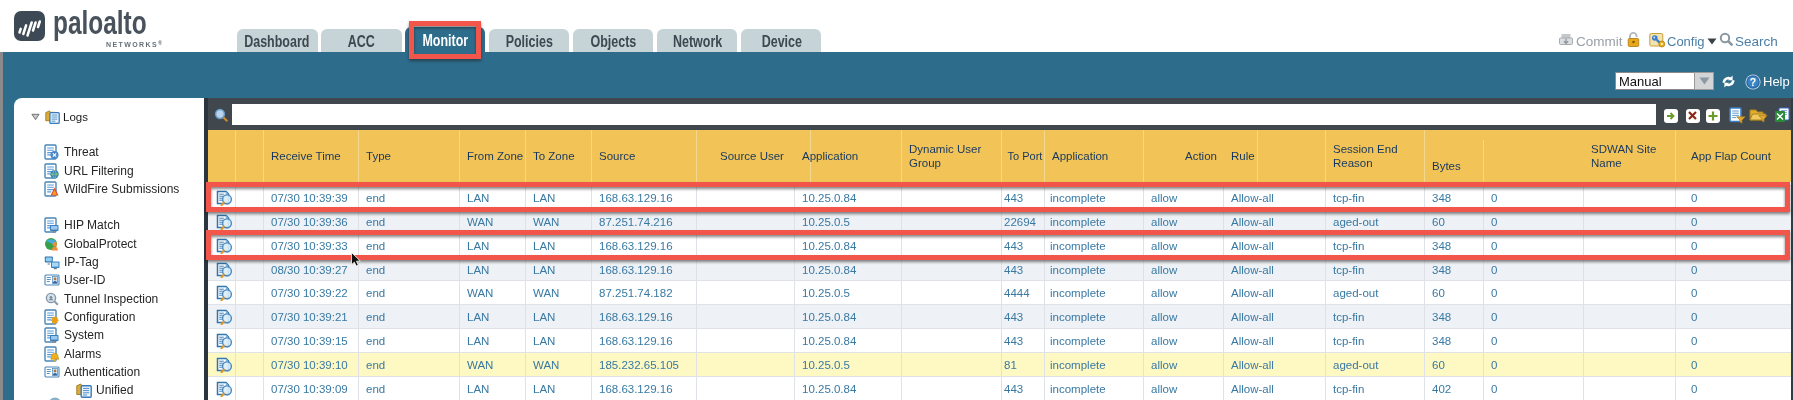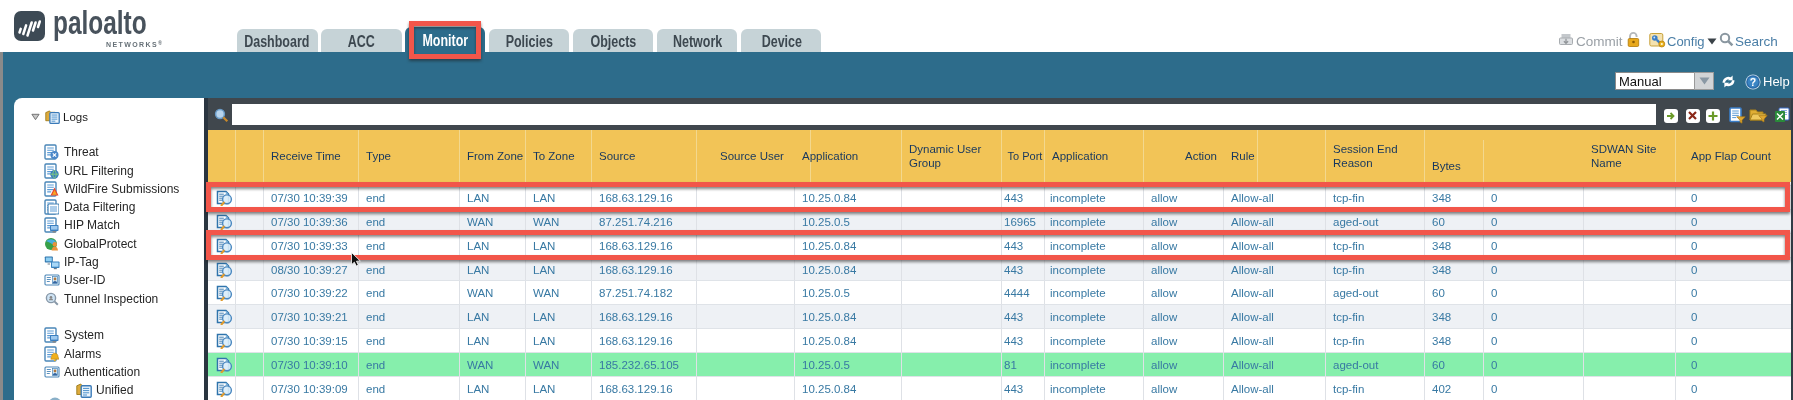--- a/index.html
+++ b/index.html
@@ -146,30 +146,20 @@
 <div class="trow" style="top:81.7px;">
         <span class="inner"><span class="ic">
             <svg width="15" height="16" viewBox="0 0 15 16">
               <rect x="1" y="1" width="11" height="14" rx="1" fill="#fff" stroke="#4a86b8" stroke-width="1.4"></rect>
               <path d="M3.2 4h6.6M3.2 6.3h6.6M3.2 8.6h6.6M3.2 10.9h4" stroke="#5b9bd5" stroke-width="1.1"></path>
               <path d="M10.5 6.5l4 8h-8z" fill="#e8442a"></path>
               <path d="M10.5 9l2.4 4.8h-4.8z" fill="#f6a623"></path>
             </svg>
           </span>WildFire Submissions</span>
       </div>
-<div class="trow" style="top:100.0px;">
-        <span class="inner"><span class="ic">
-            <svg width="15" height="16" viewBox="0 0 15 16">
-              <rect x="1" y="1" width="11" height="14" rx="1" fill="#fff" stroke="#4a86b8" stroke-width="1.4"></rect>
-              <path d="M3.2 4h6.6M3.2 6.3h6.6M3.2 8.6h6.6M3.2 10.9h4" stroke="#5b9bd5" stroke-width="1.1"></path>
-              <rect x="4" y="5" width="11" height="10" rx="1" fill="#fff" stroke="#4a86b8" stroke-width="1.2"></rect>
-              <path d="M6 8h7M6 10h7M6 12h7" stroke="#5b9bd5" stroke-width="1"></path>
-            </svg>
-          </span>Data Filtering</span>
-      </div>
 <div class="trow" style="top:118.3px;">
         <span class="inner"><span class="ic">
             <svg width="15" height="16" viewBox="0 0 15 16">
               <rect x="1" y="1" width="11" height="14" rx="1" fill="#fff" stroke="#4a86b8" stroke-width="1.4"></rect>
               <path d="M3.2 4h6.6M3.2 6.3h6.6M3.2 8.6h6.6M3.2 10.9h4" stroke="#5b9bd5" stroke-width="1.1"></path>
               <rect x="6" y="8" width="8.5" height="6" rx="0.8" fill="#3a7ec0"></rect>
               <rect x="7" y="9" width="6.5" height="3.6" fill="#9cc8ee"></rect>
               <rect x="8.6" y="14" width="3.2" height="1.6" fill="#888"></rect>
             </svg>
           </span>HIP Match</span>
@@ -209,20 +199,31 @@
       </div>
 <div class="trow" style="top:191.5px;">
         <span class="inner"><span class="ic">
             <svg width="16" height="16" viewBox="0 0 16 16">
               <circle cx="7" cy="7" r="4.6" fill="#cfe4f5" stroke="#8898a8" stroke-width="1.4"></circle>
               <circle cx="7" cy="6.2" r="1.3" fill="#888"></circle>
               <path d="M4.8 9.3c.3-1.4 1.2-2.1 2.2-2.1s1.9.7 2.2 2.1z" fill="#888"></path>
               <path d="M10.4 10.4l3.4 3.4" stroke="#8898a8" stroke-width="2"></path>
             </svg>
           </span>Tunnel Inspection</span>
+      </div>
+<div class="trow" style="top:209.8px;">
+        <span class="inner"><span class="ic">
+            <svg width="15" height="16" viewBox="0 0 15 16">
+              <rect x="1" y="1" width="11" height="14" rx="1" fill="#fff" stroke="#4a86b8" stroke-width="1.4"></rect>
+              <path d="M3.2 4h6.6M3.2 6.3h6.6M3.2 8.6h6.6M3.2 10.9h4" stroke="#5b9bd5" stroke-width="1.1"></path>
+              <circle cx="10.8" cy="11.2" r="3" fill="#e8a01a"></circle>
+              <circle cx="10.8" cy="11.2" r="1.2" fill="#fff"></circle>
+              <path d="M10.8 7.4v7.6M7 11.2h7.6M8.2 8.6l5.2 5.2M13.4 8.6l-5.2 5.2" stroke="#e8a01a" stroke-width="1.4"></path>
+            </svg>
+          </span>Configuration</span>
       </div>
 <div class="trow" style="top:228.10000000000002px;">
         <span class="inner"><span class="ic">
             <svg width="15" height="16" viewBox="0 0 15 16">
               <rect x="1" y="1" width="11" height="14" rx="1" fill="#fff" stroke="#4a86b8" stroke-width="1.4"></rect>
               <path d="M3.2 4h6.6M3.2 6.3h6.6M3.2 8.6h6.6M3.2 10.9h4" stroke="#5b9bd5" stroke-width="1.1"></path>
               <rect x="6" y="8" width="8.5" height="6" rx="0.8" fill="#3a7ec0"></rect>
               <rect x="7" y="9" width="6.5" height="3.6" fill="#9cc8ee"></rect>
               <rect x="8.6" y="14" width="3.2" height="1.6" fill="#888"></rect>
             </svg>
@@ -362,21 +363,21 @@
         </div>
 <div class="gcell" style="left:28px;width:28px;"></div>
 <div class="gcell" style="left:56px;width:95px;">07/30 10:39:36</div>
 <div class="gcell" style="left:151px;width:101px;">end</div>
 <div class="gcell" style="left:252px;width:66px;">WAN</div>
 <div class="gcell" style="left:318px;width:66px;">WAN</div>
 <div class="gcell" style="left:384px;width:105px;">87.251.74.216</div>
 <div class="gcell" style="left:489px;width:98px;"></div>
 <div class="gcell" style="left:587px;width:107px;">10.25.0.5</div>
 <div class="gcell" style="left:694px;width:100px;"></div>
-<div class="gcell" style="left:794px;width:43px;padding-left:2px;">16965</div>
+<div class="gcell" style="left:794px;width:43px;padding-left:2px;">22694</div>
 <div class="gcell" style="left:837px;width:99px;padding-left:5px;">incomplete</div>
 <div class="gcell" style="left:936px;width:80px;">allow</div>
 <div class="gcell" style="left:1016px;width:102px;">Allow-all</div>
 <div class="gcell" style="left:1118px;width:99px;">aged-out</div>
 <div class="gcell" style="left:1217px;width:59px;">60</div>
 <div class="gcell" style="left:1276px;width:100px;">0</div>
 <div class="gcell" style="left:1376px;width:92px;"></div>
 <div class="gcell" style="left:1468px;width:114px;padding-left:15px;border-right:none;">0</div>
 </div>
 <div class="grow" style="top:134.7px;background:#fff;border-top:1px solid #dfe3e8;">
@@ -517,21 +518,21 @@
 <div class="gcell" style="left:794px;width:43px;padding-left:2px;">443</div>
 <div class="gcell" style="left:837px;width:99px;padding-left:5px;">incomplete</div>
 <div class="gcell" style="left:936px;width:80px;">allow</div>
 <div class="gcell" style="left:1016px;width:102px;">Allow-all</div>
 <div class="gcell" style="left:1118px;width:99px;">tcp-fin</div>
 <div class="gcell" style="left:1217px;width:59px;">348</div>
 <div class="gcell" style="left:1276px;width:100px;">0</div>
 <div class="gcell" style="left:1376px;width:92px;"></div>
 <div class="gcell" style="left:1468px;width:114px;padding-left:15px;border-right:none;">0</div>
 </div>
-<div class="grow" style="top:253.95000000000002px;background:#86efac;border-top:1px solid #dfe3e8;">
+<div class="grow" style="top:253.95000000000002px;background:#fef9c3;border-top:1px solid #dfe3e8;">
 <div class="gcell" style="left:0;width:28px;padding-left:8px;">
           <svg width="17" height="16" viewBox="0 0 17 16">
             <path d="M1.5 1.5h8.5l2.5 2.5v9.5H1.5z" fill="#fff" stroke="#2f74ac" stroke-width="1.5"></path>
             <path d="M9.8 1.5v2.7h2.7z" fill="#7db4dc"></path>
             <path d="M3.2 4.2h4.6M3.2 6.2h4.6M3.2 8.2h4.6M3.2 10.2h3.4" stroke="#2f74ac" stroke-width="0.9"></path>
             <circle cx="11" cy="9.3" r="4.4" fill="#d8ecfa" fill-opacity="0.9" stroke="#4a88c0" stroke-width="1.4"></circle>
             <path d="M7.8 12.6l-2.2 2.6" stroke="#e09b2d" stroke-width="2.1" stroke-linecap="round"></path>
           </svg>
         </div>
 <div class="gcell" style="left:28px;width:28px;"></div>

